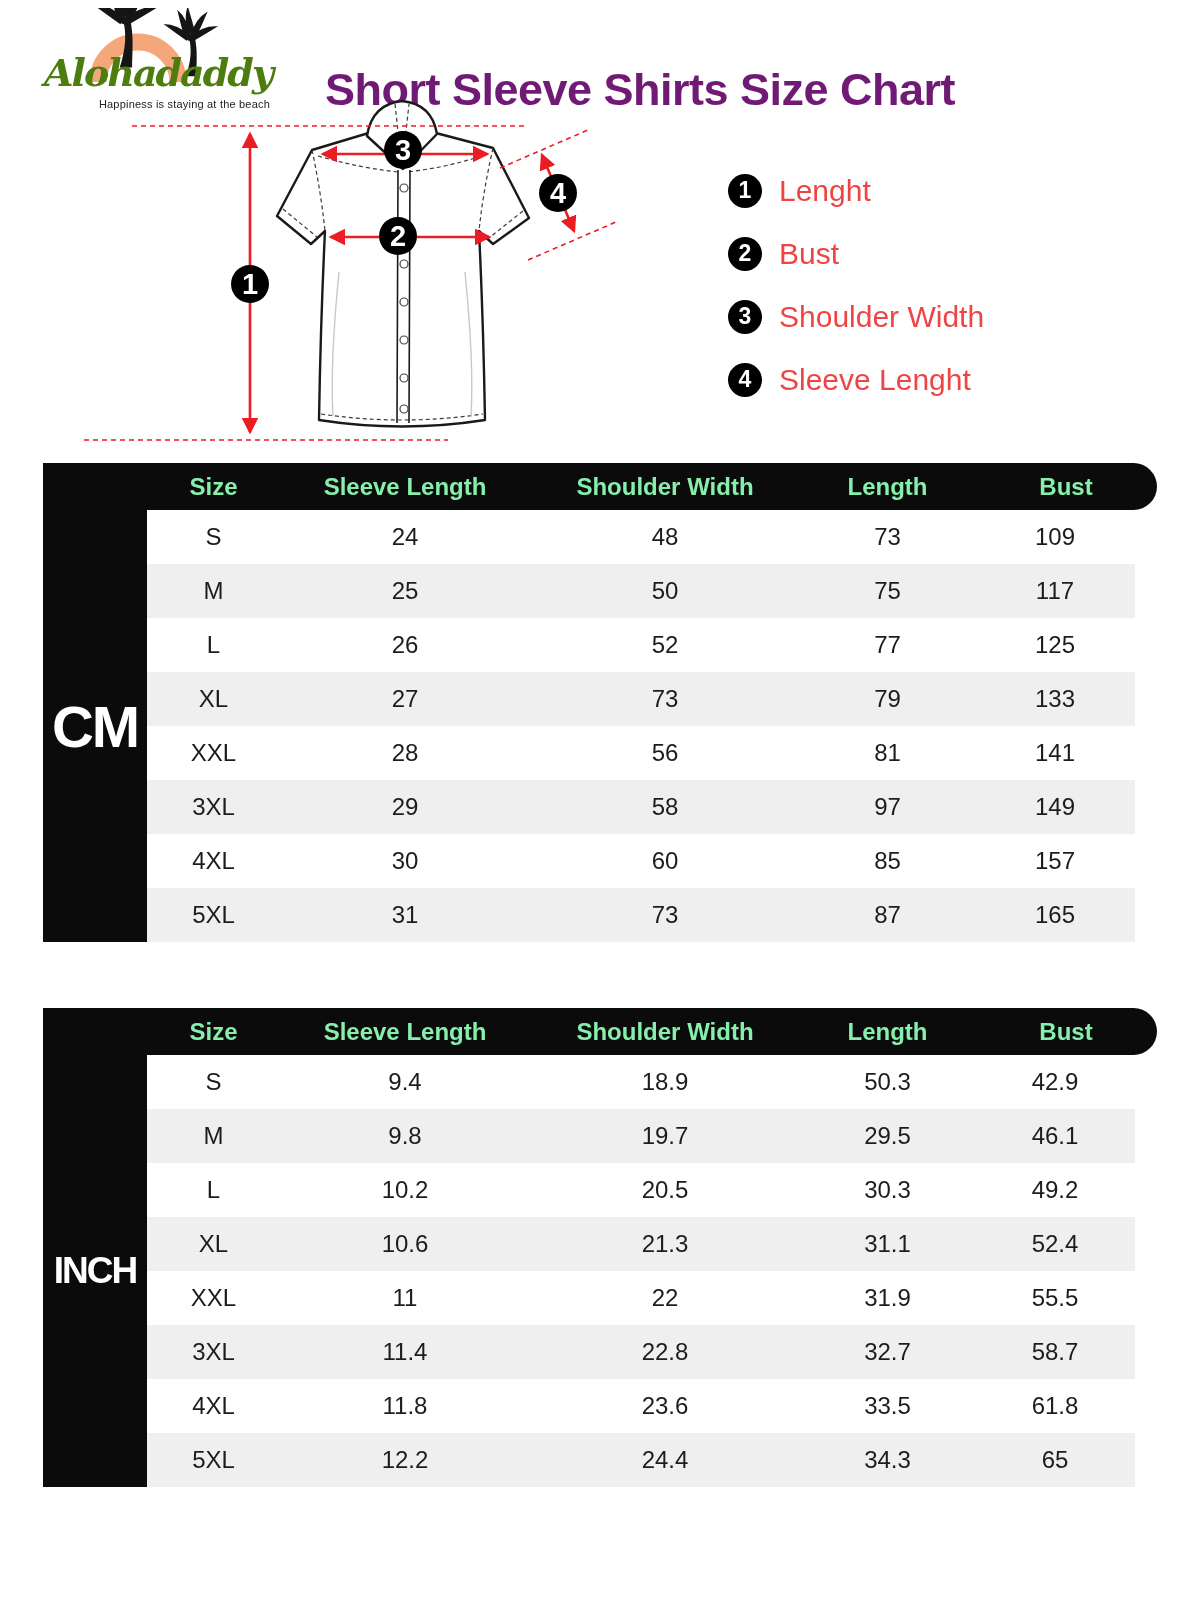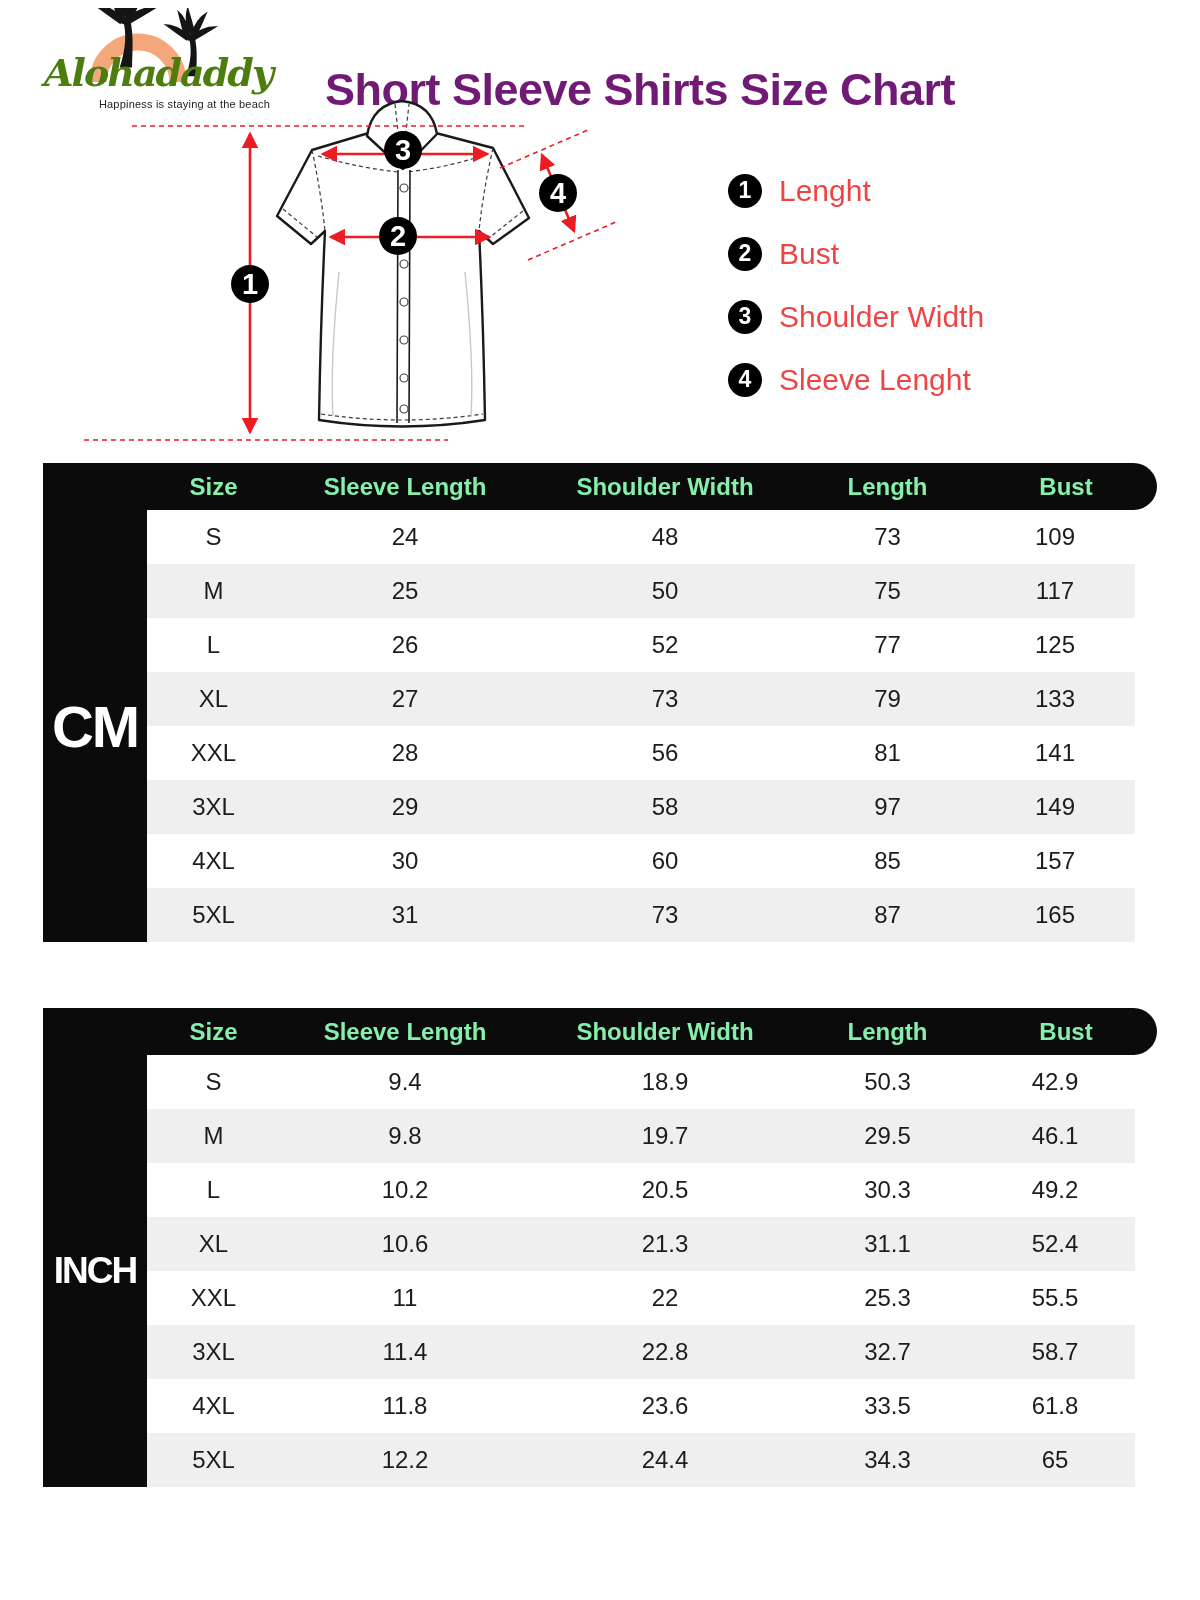--- a/index.html
+++ b/index.html
@@ -303,21 +303,21 @@
             <div class="cell">XL</div>
             <div class="cell">10.6</div>
             <div class="cell">21.3</div>
             <div class="cell">31.1</div>
             <div class="cell">52.4</div>
           </div>
           <div class="row">
             <div class="cell">XXL</div>
             <div class="cell">11</div>
             <div class="cell">22</div>
-            <div class="cell">25.3</div>
+            <div class="cell">31.9</div>
             <div class="cell">55.5</div>
           </div>
           <div class="row">
             <div class="cell">3XL</div>
             <div class="cell">11.4</div>
             <div class="cell">22.8</div>
             <div class="cell">32.7</div>
             <div class="cell">58.7</div>
           </div>
           <div class="row">

